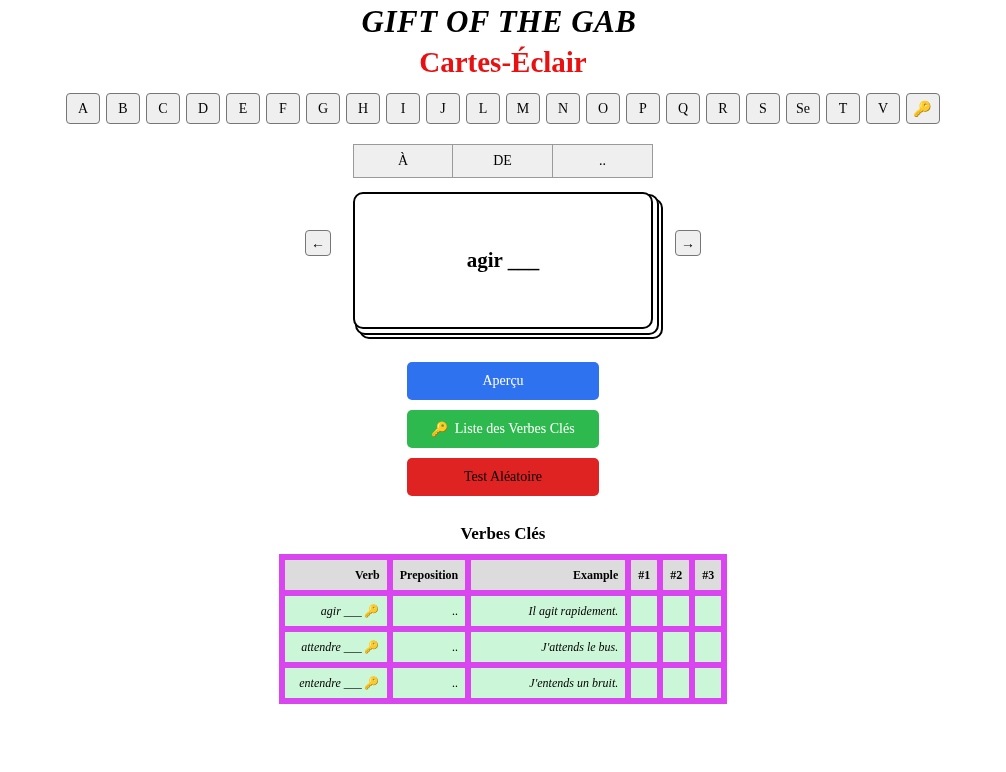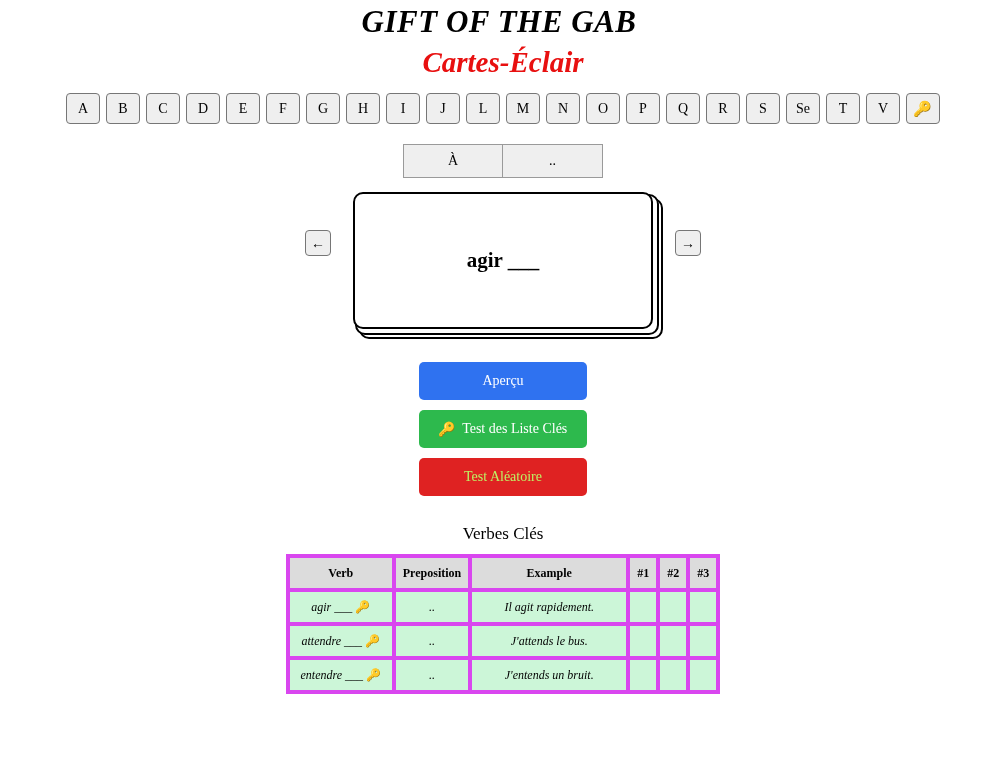--- a/index.html
+++ b/index.html
@@ -24,21 +24,20 @@
     font-style: italic;
     font-weight: bold;
     font-size: 31px;
     letter-spacing: 0.5px;
     margin: 4px 8px 0 0;
     color: #000000;
   }
   .title-sub {
     text-align: center;
     font-family: "Liberation Serif", serif;
-    font-style: italic;
     font-weight: bold;
     font-size: 29px;
     color: #e81010;
     margin: 6px 0 0 0;
   }
 
   
   .alpha-bar {
     display: flex;
     justify-content: center;
@@ -155,60 +154,60 @@
 
   
   .actions {
     margin-top: 10px;
     display: flex;
     flex-direction: column;
     align-items: center;
     gap: 10px;
   }
   .action-btn {
-    width: 168px;
+    width: 192px;
     height: 38px;
     border-radius: 5px;
     font-family: "Liberation Serif", serif;
     font-size: 14px;
     display: flex;
     align-items: center;
     justify-content: center;
     gap: 6px;
     box-sizing: border-box;
     cursor: pointer;
     border: 1px solid transparent;
   }
   .btn-blue { background: #2f72f0; color: #ffffff; }
   .btn-green { background: #2db94d; color: #ffffff; }
-  .btn-red { background: #df2222; color: #bef264; }
+  .btn-red { background: #df2222; color: #000000; }
   .btn-grey { background: #e8e8e8; color: #000000; border: 1px solid #8e8e8e; }
 
   
   .table-title {
     text-align: center;
     font-family: "Liberation Serif", serif;
-    font-weight: normal;
+    font-weight: bold;
     font-size: 17px;
     margin-top: 28px;
   }
   .table-wrap {
     display: flex;
     justify-content: center;
     margin-top: 10px;
   }
   table.verbs {
     border-collapse: collapse;
     font-family: "Liberation Serif", serif;
     font-size: 12px;
   }
   table.verbs th, table.verbs td {
-    border: 4px solid #d946ef;
+    border: 6px solid #d946ef;
     padding: 5px 7px;
-    text-align: center;
+    text-align: right;
     vertical-align: middle;
     height: 20px;
   }
   table.verbs th {
     background: #dcdcdc;
     font-weight: bold;
     font-size: 12px;
   }
   table.verbs td {
     background: #ccf6d8;
@@ -249,38 +248,39 @@
     <div class="alpha-btn">R</div>
     <div class="alpha-btn">S</div>
     <div class="alpha-btn">Se</div>
     <div class="alpha-btn">T</div>
     <div class="alpha-btn">V</div>
     <div class="alpha-btn key">🔑</div>
   </div>
 
   <div class="prep-row">
     <div class="prep-btn">À</div>
+    <div class="prep-btn">DE</div>
     <div class="prep-btn">..</div>
   </div>
 
   <div class="card-area">
     <div class="card-stack">
       <div class="card-shadow s2"></div>
       <div class="card-shadow"></div>
       <div class="card-front">agir ___</div>
       <div class="nav-arrow prev">←</div>
       <div class="nav-arrow next">→</div>
     </div>
   </div>
 
   <div class="actions">
     <div class="action-btn btn-blue">Aperçu</div>
     <div class="action-btn btn-green">
       <span>🔑</span>
-      <span>Test des Liste Clés</span>
+      <span>Liste des Verbes Clés</span>
     </div>
     <div class="action-btn btn-red">Test Aléatoire</div>
   </div>
 
   <div class="table-title">Verbes Clés</div>
 
   <div class="table-wrap">
     <table class="verbs">
       <thead>
         <tr>

